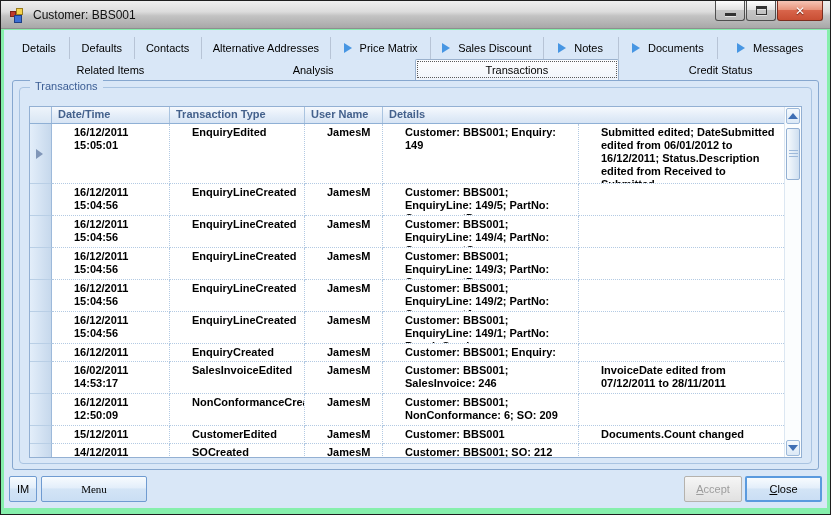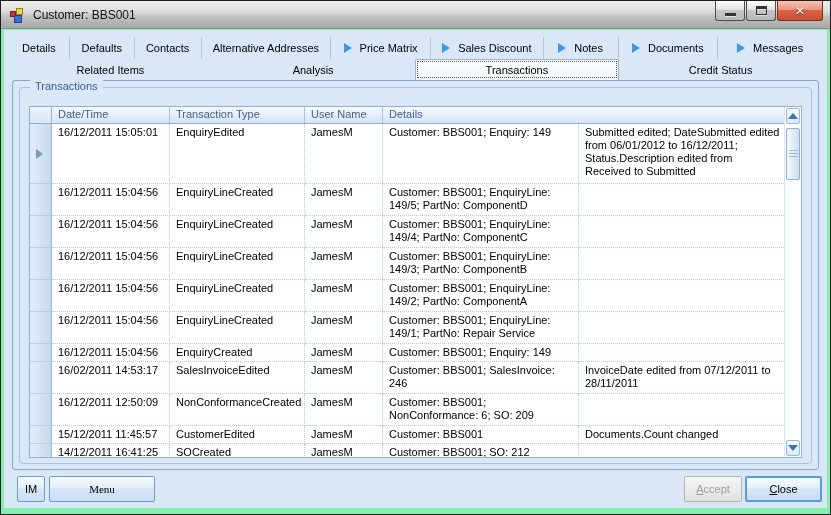--- a/index.html
+++ b/index.html
@@ -54,58 +54,58 @@
     border:1px solid #86a7cf; border-radius:3px; background:#d9e7f7; }
 
   .groupbox { position:absolute; left:6px; right:6px; top:6px; bottom:5px;
     border:1px solid #a9c4e2; border-radius:4px; }
   .group-label { position:absolute; left:10px; top:-8px; padding:0 5px; background:#d9e7f7;
     font-size:11px; color:#3b5d94; }
 
   
   .grid { position:absolute; left:9px; right:9px; top:18px; bottom:5px;
     border:1px solid #93b0d3; background:#fff; overflow:hidden; }
-  .grid-scrollpad { position:absolute; left:0; top:0; bottom:0; right:17px; overflow:hidden; }
+  .grid-scrollpad { position:absolute; left:0; top:0; bottom:0; right:17px; overflow:hidden;font-weight:bold; }
   .grid-header { display:flex; height:17px; border-bottom:1px solid #8fb0d5; }
   .hcell { background:linear-gradient(#f6f9fd,#e2ecf8 60%,#d7e4f4);
     color:#44618c; font-size:11px; padding:1px 0 0 6px; border-right:1px solid #aac4e0;
     white-space:nowrap; overflow:hidden; }
   .corner { background:linear-gradient(#eef4fb,#d9e6f4); border-right:1px solid #9db9da; }
   .col-rh { width:22px; flex:none; }
   .col-dt { width:118px; flex:none; }
   .col-tt { width:135px; flex:none; }
   .col-un { width:78px;  flex:none; }
   .col-ri { width:196px; flex:none; }
   .col-de { flex:1 1 auto; border-right:none !important; }
   .grow { display:flex; }
   .rowhdr { width:22px; flex:none; background:linear-gradient(90deg,#e3eefa,#c6d8ec);
     border-right:1px solid #9db9da; border-bottom:1px solid #b9cfe6; position:relative; }
   .cur-arrow { position:absolute; left:6px; top:50%; margin-top:-5px; width:0; height:0;
     border-left:7px solid #8096b8; border-top:5px solid transparent; border-bottom:5px solid transparent; }
-  .cell { font-size:11px; line-height:13px; color:#000; padding:2px 3px 0 6px;
+  .cell { font-size:11px; line-height:13px; color:#000; padding:2px 3px 0 22px;
     border-right:1px dotted #b3cae3; border-bottom:1px dotted #b3cae3; overflow:hidden; }
   .h60 { height:60px; } .h32 { height:32px; } .h18 { height:18px; }
 
   
   .vscroll { position:absolute; right:0; top:0; bottom:0; width:17px; background:#fbfdfe;
     border-left:1px solid #dce7f2; }
   .sb-btn { position:absolute; left:1px; right:1px; height:16px;
     background:linear-gradient(#f4f9fd,#dcе9f6); background:linear-gradient(#f4f9fd,#dce9f6);
     border:1px solid #9db9da; border-radius:2px; display:flex; align-items:center; justify-content:center; }
   .sb-btn.up { top:1px; } .sb-btn.down { bottom:1px; }
   .tri-up { width:0; height:0; border-bottom:6px solid #3f6fb4; border-left:5px solid transparent; border-right:5px solid transparent; }
   .tri-dn { width:0; height:0; border-top:6px solid #3f6fb4; border-left:5px solid transparent; border-right:5px solid transparent; }
   .sb-thumb { position:absolute; left:1px; right:1px; top:21px; height:52px;
     background:linear-gradient(90deg,#f6fafd,#cfdff0); border:1px solid #93b0d3; border-radius:2px;
     display:flex; align-items:center; justify-content:center; }
   .sb-grip { width:9px; height:8px;
     background:repeating-linear-gradient(#9db9da 0 1px, transparent 1px 3px); }
 
   
-  .footer { position:absolute; left:8px; right:0; bottom:0; height:38px;text-align:right; }
+  .footer { position:absolute; left:0; right:0; bottom:0; height:38px;text-align:right; }
   .btn { position:absolute; top:6px; height:26px; font-size:11px; color:#000;
     border:1px solid #6f9bd1; border-radius:2px;
     background:linear-gradient(#f7fbfe,#e3eefa 45%,#d3e4f6 50%,#cadef4);
     display:flex; align-items:center; justify-content:center; cursor:default; }
   .btn-im { left:5px; width:28px; }
   .btn-menu { left:37px; width:106px;font-family:Liberation Serif, serif; }
   .btn-accept { right:85px; width:58px; border-color:#b5b2ad;
     background:linear-gradient(#f6f6f6,#ebebeb 50%,#e1e1e1); color:#9d9d9d; }
   .btn-close { right:5px; width:77px; border:2px solid #5a9ade; }
   .ul { text-decoration:underline; }

